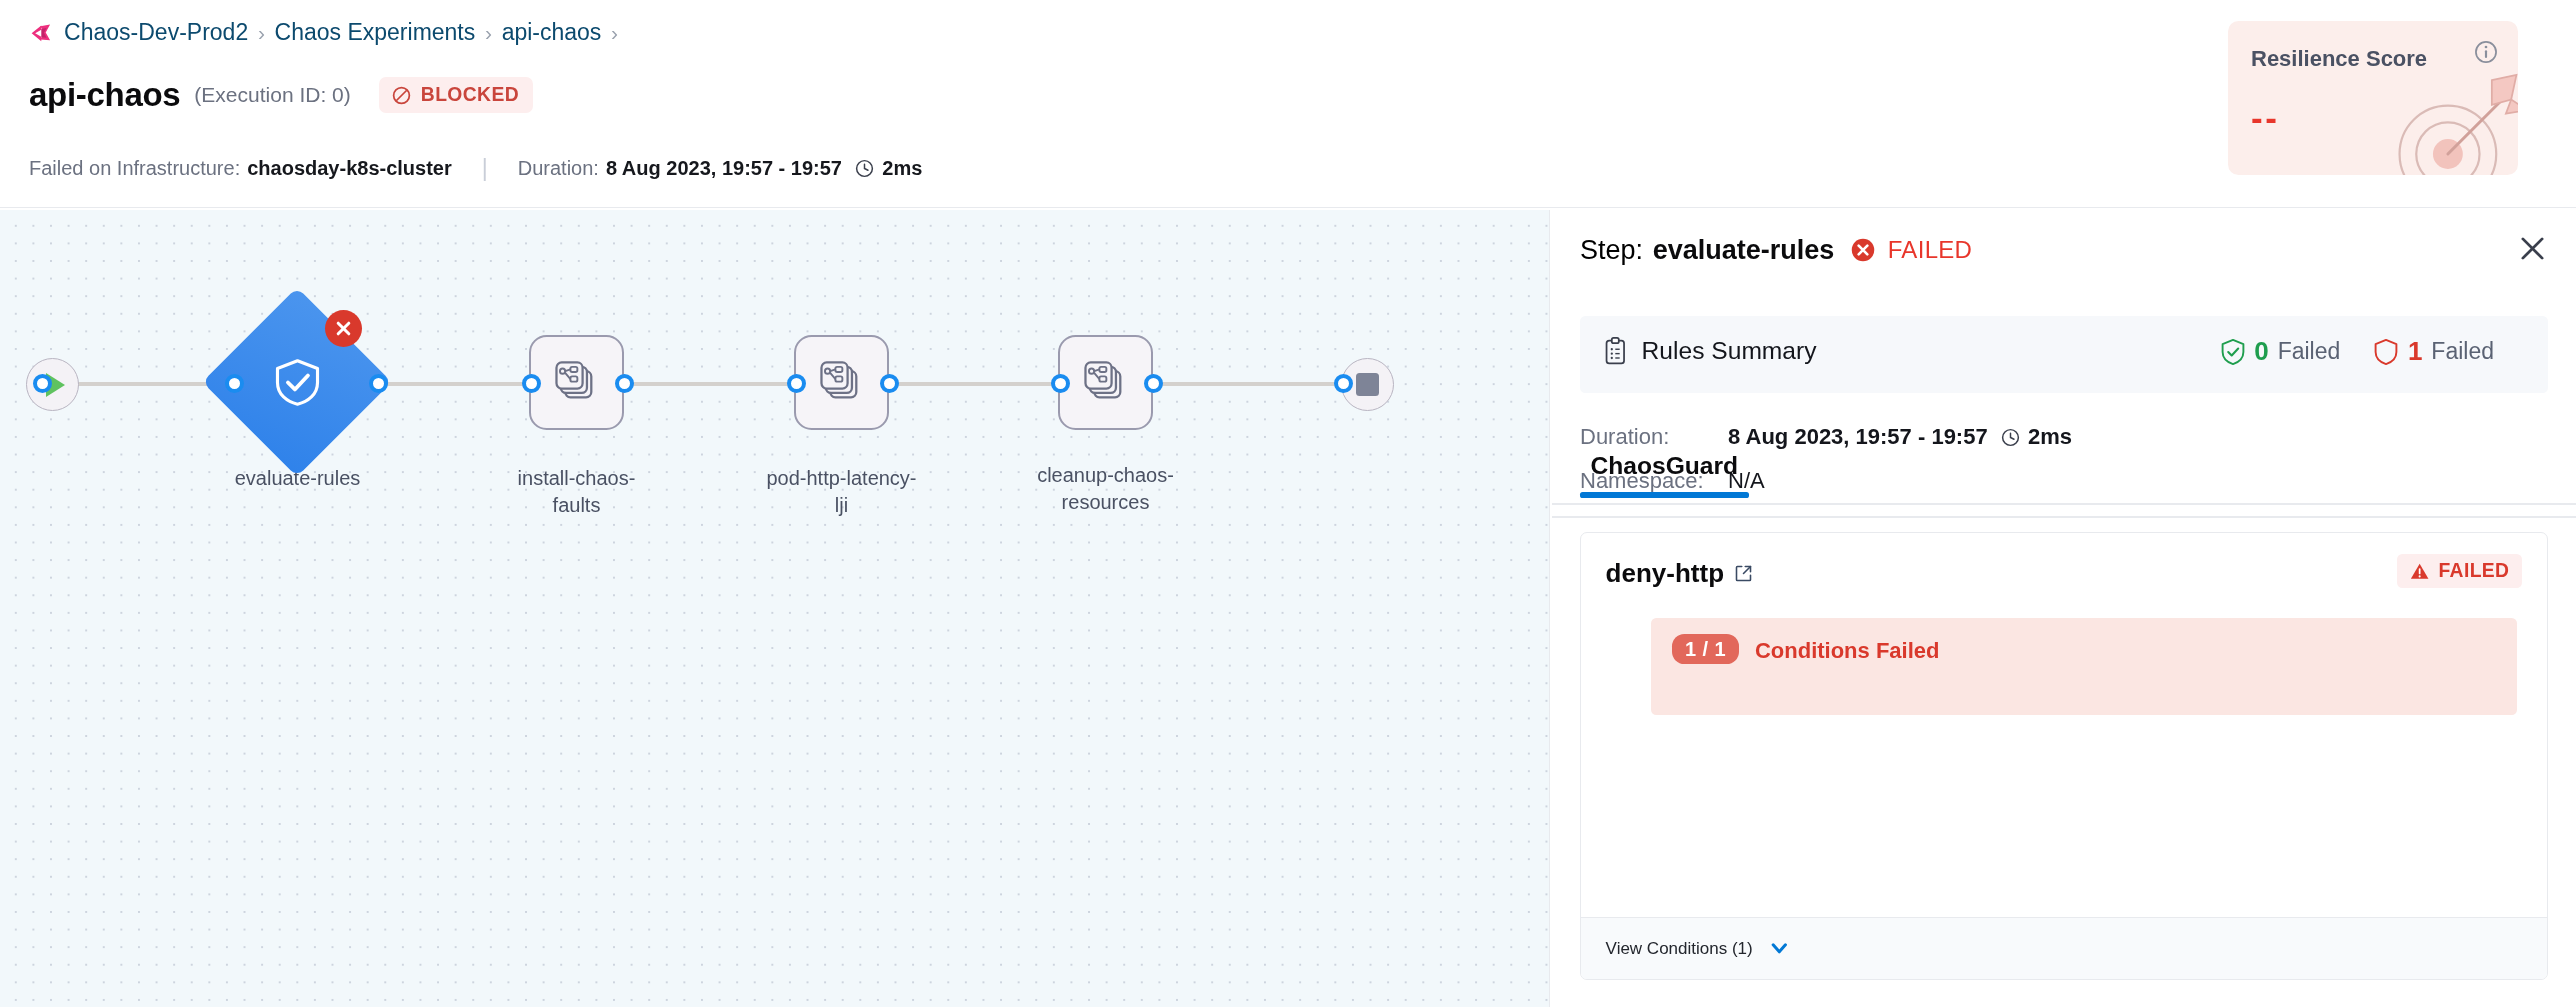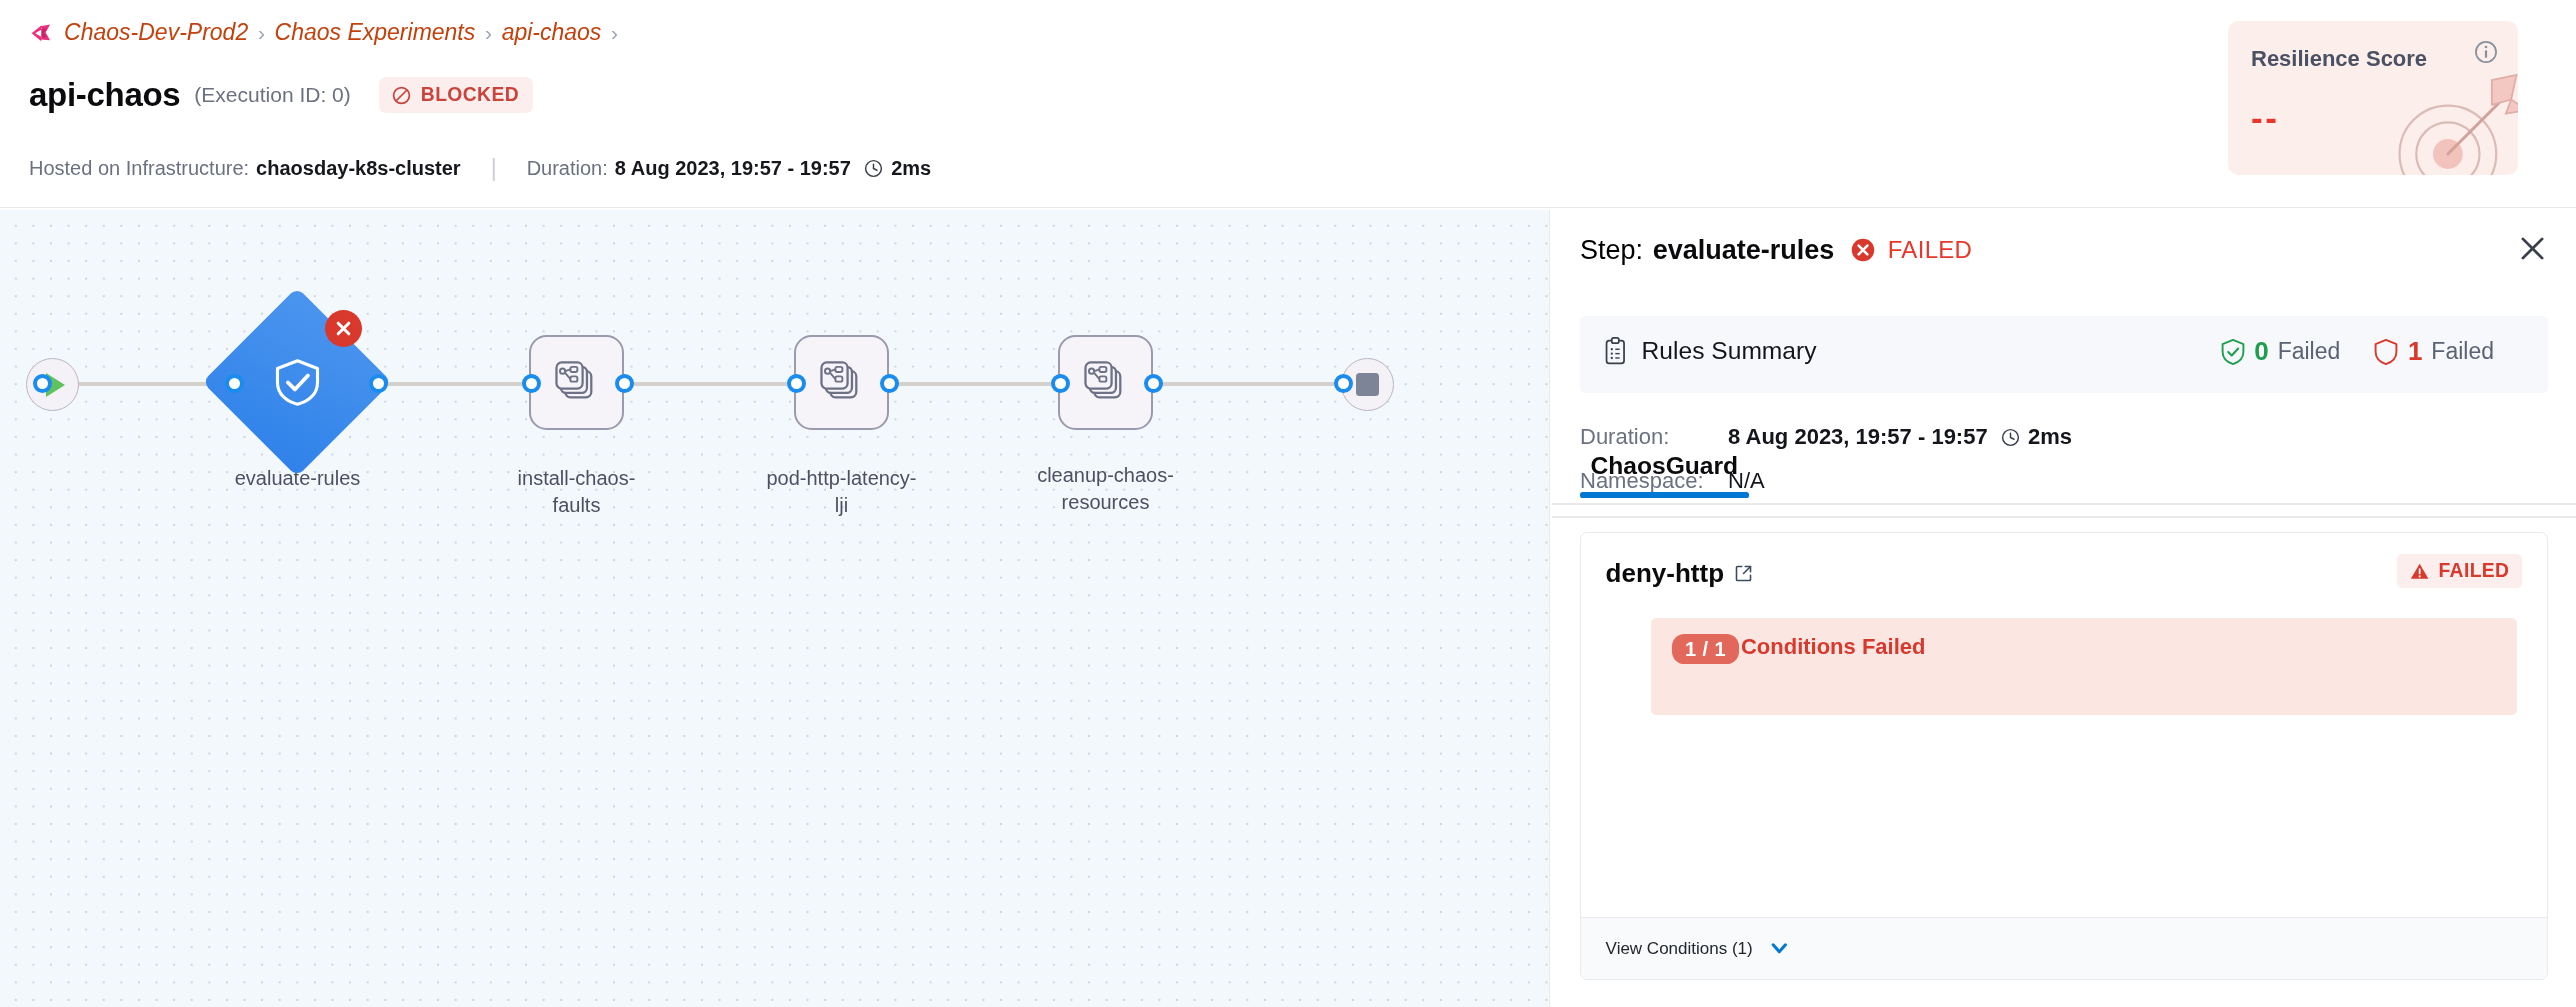--- a/index.html
+++ b/index.html
@@ -15,21 +15,21 @@
   .header {
     position: absolute; left: 0; top: 0; width: 2576px; height: 208px;
     background: #ffffff; border-bottom: 1.8px solid #e8eaee;
   }
   .breadcrumb {
     position: absolute; left: 29px; top: 19.3px;
     display: flex; align-items: center; gap: 0px;
     font-size: 23px; color: #0278d5;
   }
   .hlogo { width: 24.6px; height: 24.6px; margin-right: 10.5px; flex:none; display:block; }
-  .crumb { color: #c2410c; cursor: pointer; white-space: nowrap; font-style: italic; }
+  .crumb { color: #0c4a6e; cursor: pointer; white-space: nowrap; }
   .crumb-sep { color: #9aa2ae; margin: 0 9.7px; font-size: 21px; }
   .crumb-sep.last { margin-left: 9.7px; }
 
   .titlerow {
     position: absolute; left: 29px; top: 76px;
     display: flex; align-items: center; gap: 0;
   }
   .exec-title { font-size: 33px; font-weight: bold; color: #0b0b0d; letter-spacing: -0.3px; }
   .exec-id { font-size: 21px; color: #6b7180; margin-left: 14px; }
   .blocked-badge {
@@ -162,21 +162,21 @@
   .rule-status {
     position: absolute; right: 24.6px; top: 21px; background: #fdeeee; border-radius: 5.3px;
     padding: 6.2px 13px; display: flex; align-items: center; gap: 8.8px;
   }
   .rule-status .lbl { font-size: 19.3px; font-weight: bold; color: #d9392c; letter-spacing: 0.4px; }
 
   .cond-box {
     position: absolute; left: 70px; top: 85px; width: 866px; height: 97px;
     background: #fbe6e2; border-radius: 5.3px;
   }
-  .cond-top { position: absolute; left: 21px; top: 16px; display: flex; align-items: flex-start; gap: 2px; }
+  .cond-top { position: absolute; left: 21px; top: 16px; display: flex; align-items: flex-end; gap: 16px; }
   .cond-pill {
     background: #e2685b; color: #fff; border-radius: 12.3px; padding: 3.5px 13px;
     font-size: 20px; font-weight: bold; letter-spacing: 0.4px;
   }
   .cond-title { font-size: 22px; font-weight: bold; color: #d9392c; }
   .cond-msg { position: absolute; left: 21px; top: 55px; font-size: 22px; color: #1d2026; }
 
   .rule-footer {
     position: absolute; left: 0; bottom: 0; width: 968px; height: 62px;
     background: #f8fafc; border-top: 1.8px solid #e8eaee;
@@ -212,21 +212,21 @@
       <span class="blocked-badge">
         <svg width="21" height="21" viewBox="0 0 24 24">
           <circle cx="12" cy="12" r="9" fill="none" stroke="#c9453c" stroke-width="2"></circle>
           <line x1="6" y1="18" x2="18" y2="6" stroke="#c9453c" stroke-width="2"></line>
         </svg>
         <span class="lbl">BLOCKED</span>
       </span>
     </div>
 
     <div class="metarow">
-      <span>Hosted on Infrastructure:</span>
+      <span>Failed on Infrastructure:</span>
       <span class="meta-strong">chaosday-k8s-cluster</span>
       <span class="meta-div">|</span>
       <span>Duration:</span>
       <span class="meta-strong">8 Aug 2023, 19:57 - 19:57</span>
       <span class="clockwrap">
         <svg width="21" height="21" viewBox="0 0 24 24">
           <circle cx="12" cy="12" r="9" fill="none" stroke="#3a3f4c" stroke-width="1.7"></circle>
           <path d="M12 7 L12 12 L16 14" fill="none" stroke="#3a3f4c" stroke-width="1.7" stroke-linecap="round"></path>
         </svg>
       </span>

